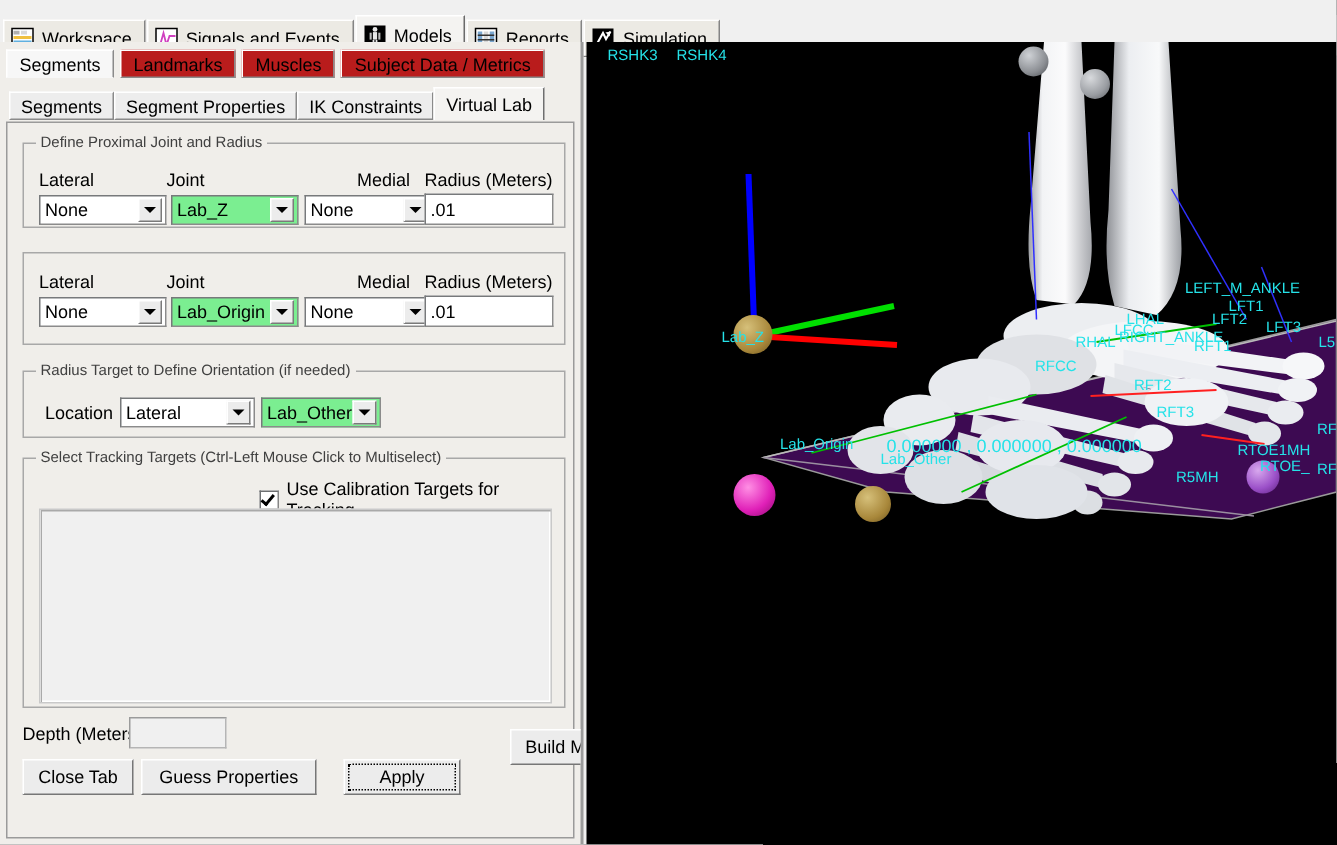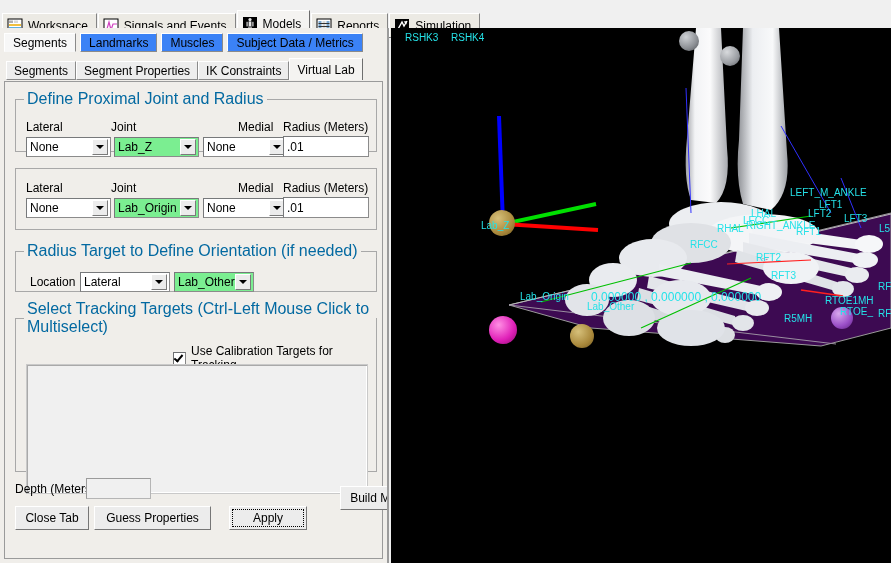--- a/index.html
+++ b/index.html
@@ -49,21 +49,21 @@
   
   .leftpanel {
     position: absolute; left: 0; top: 28px; width: 389px; height: 535px;
     background: #f0eeea;
     border-right: 2px solid #9b9b9b;
     overflow: hidden;
   }
   .rowtabs { display: flex; align-items: flex-end; padding: 3px 4px 0 4px; height: 24px; }
   .rtab {
     height: 19px; padding: 0 8px; display: flex; align-items: center;
-    font-size: 12px; background: #3b82f6;
+    font-size: 12px; background: #b91c1c;
     border: 1px solid #8a8a8a;
     border-top-color: #ffffff; border-left-color: #ffffff;
     margin-right: 4px; cursor: default; white-space: nowrap;
   }
   .rtab.active { background: #f7f7f7; border-bottom-color: #f7f7f7; }
 
   .subtabsbar {
     position: relative;
     margin: 6px 6px 0 6px;
     height: 22px;
@@ -91,21 +91,21 @@
   }
 
   
   fieldset.grp {
     position: absolute;
     margin: 0; padding: 0;
     border: 1px solid #a8a8a8;
     background: transparent;
   }
   fieldset.grp > legend {
-    margin-left: 8px; padding: 0 3px; font-size: 16px; color: #0369a1;
+    margin-left: 8px; padding: 0 3px; font-size: 10px; color: #404040;
   }
   .fieldlabel { position: absolute; font-size: 12px; color: #000; white-space: nowrap; }
 
   
   .combo {
     position: absolute; height: 20px;
     background: #ffffff;
     border: 1px solid #8b8b8b;
     border-top-color: #77797b; border-left-color: #77797b;
     display: flex; align-items: center;

